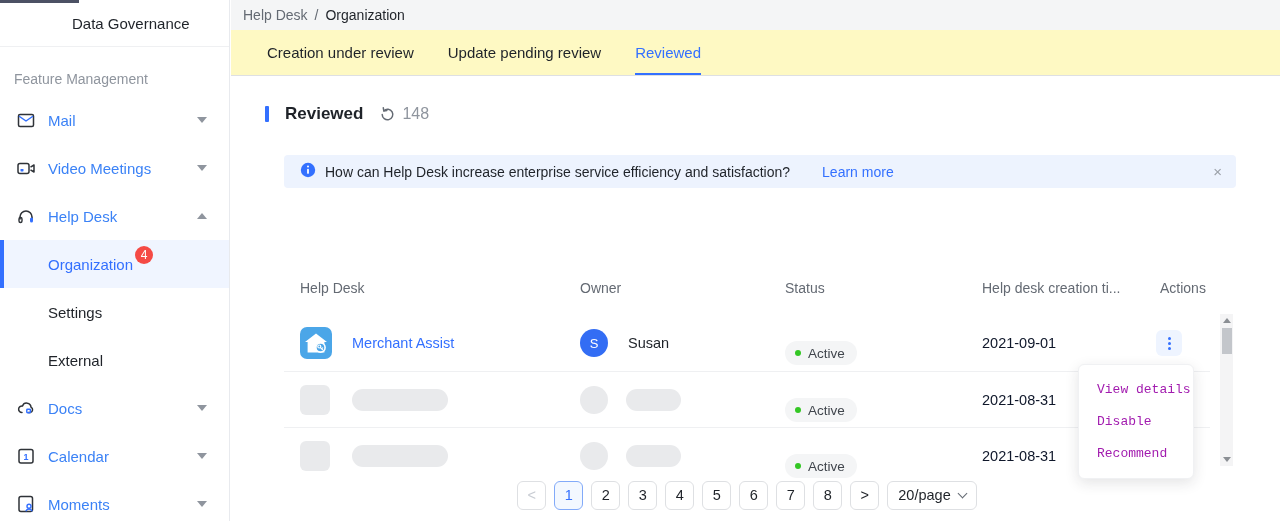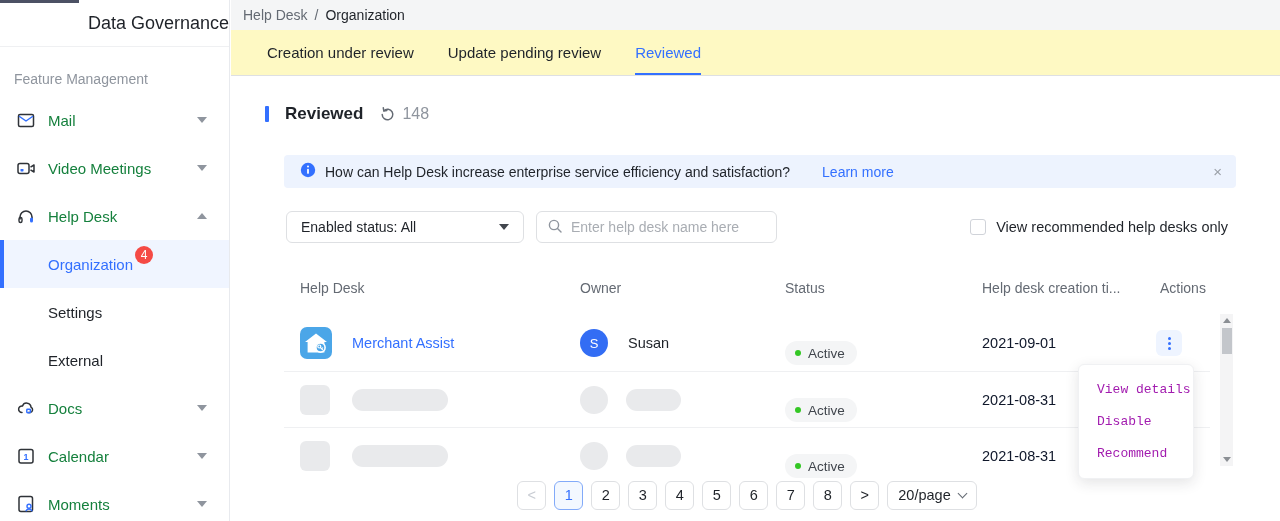--- a/index.html
+++ b/index.html
@@ -2,25 +2,25 @@
 <html><head>
 <meta charset="utf-8">
 <style>
   * { margin:0; padding:0; box-sizing:border-box; }
   html,body { width:1280px; height:521px; overflow:hidden; }
   body { font-family:"Liberation Sans", sans-serif; font-size:14px; color:#1f2329; background:#fff; position:relative; }
 
   
   .sidebar { position:absolute; left:0; top:0; width:230px; height:521px; background:#fff; border-right:1px solid #e8eaee; z-index:5; }
   .top-strip { position:absolute; left:0; top:0; width:79px; height:3px; background:#4c5164; }
-  .side-top { height:47px; display:flex; align-items:center; padding-left:48px; font-size:18px; color:#1f2329; border-bottom:1px solid #eff0f2;justify-content:flex-end; }
+  .side-top { height:47px; display:flex; align-items:center; padding-left:72px; font-size:15px; color:#1f2329; border-bottom:1px solid #eff0f2; }
   .side-section { height:49px; display:flex; align-items:flex-end; padding:0 0 9px 14px; font-size:14px; color:#8f959e; }
   .nav-item { position:relative; height:48px; display:flex; align-items:center; padding-left:16px; cursor:pointer; }
   .nav-item .ico { width:20px; height:20px; margin-right:12px; flex:0 0 20px; display:flex; align-items:center; justify-content:center; }
-  .nav-item .lbl { font-size:15px; color:#15803d; }
+  .nav-item .lbl { font-size:15px; color:#3b82f6; }
   .nav-item .chev { margin-left:auto; margin-right:22px; width:0; height:0; border-left:5px solid transparent; border-right:5px solid transparent; border-top:6px solid #8f959e; }
   .nav-item .chev.up { border-top:none; border-bottom:6px solid #8f959e; }
   .sub-item { position:relative; height:48px; display:flex; align-items:center; padding-left:48px; cursor:pointer; }
   .sub-item .lbl { font-size:15px; color:#1f2329; }
   .sub-item.selected { background:#f0f5ff; }
   .sub-item.selected .lbl { color:#3370ff; }
   .sel-bar { position:absolute; left:0; top:0; width:4px; height:100%; background:#3370ff; }
   .badge { display:inline-flex; align-items:center; justify-content:center; min-width:18px; height:18px; border-radius:9px; background:#f54a45; color:#fff; font-size:12px; margin-left:2px; position:relative; top:-9px; padding:0 4px; }
 
   
@@ -235,39 +235,20 @@
           <circle cx="8" cy="8" r="7.2" fill="#3370ff"></circle>
           <rect x="7.1" y="6.8" width="1.8" height="5" rx="0.9" fill="#fff"></rect>
           <circle cx="8" cy="4.6" r="1" fill="#fff"></circle>
         </svg>
     </span>
     <span class="banner-text">How can Help Desk increase enterprise service efficiency and satisfaction?</span>
     <span class="banner-link">Learn more</span>
     <span class="banner-close">×</span>
   </div>
 
-  <div class="filters">
-    <div class="select">
-      <span class="val">Enabled status: All</span>
-      <span class="caret"></span>
-    </div>
-    <div class="search">
-      <span>
-        <svg width="16" height="16" viewBox="0 0 16 16">
-            <circle cx="7" cy="7" r="4.6" fill="none" stroke="#8f959e" stroke-width="1.4"></circle>
-            <path d="M10.5 10.5 L14 14" stroke="#8f959e" stroke-width="1.4" stroke-linecap="round"></path>
-          </svg>
-      </span>
-      <input type="text" placeholder="Enter help desk name here" style="">
-    </div>
-    <div class="chk-wrap">
-      <span class="chk"></span>
-      <span class="chk-label">View recommended help desks only</span>
-    </div>
-  </div>
 
   <div class="thead">
     <span class="col c-name">Help Desk</span>
     <span class="col c-owner">Owner</span>
     <span class="col c-status">Status</span>
     <span class="col c-created">Help desk creation ti...</span>
     <span class="col c-actions">Actions</span>
   </div>
 
   <div class="trow r1">

